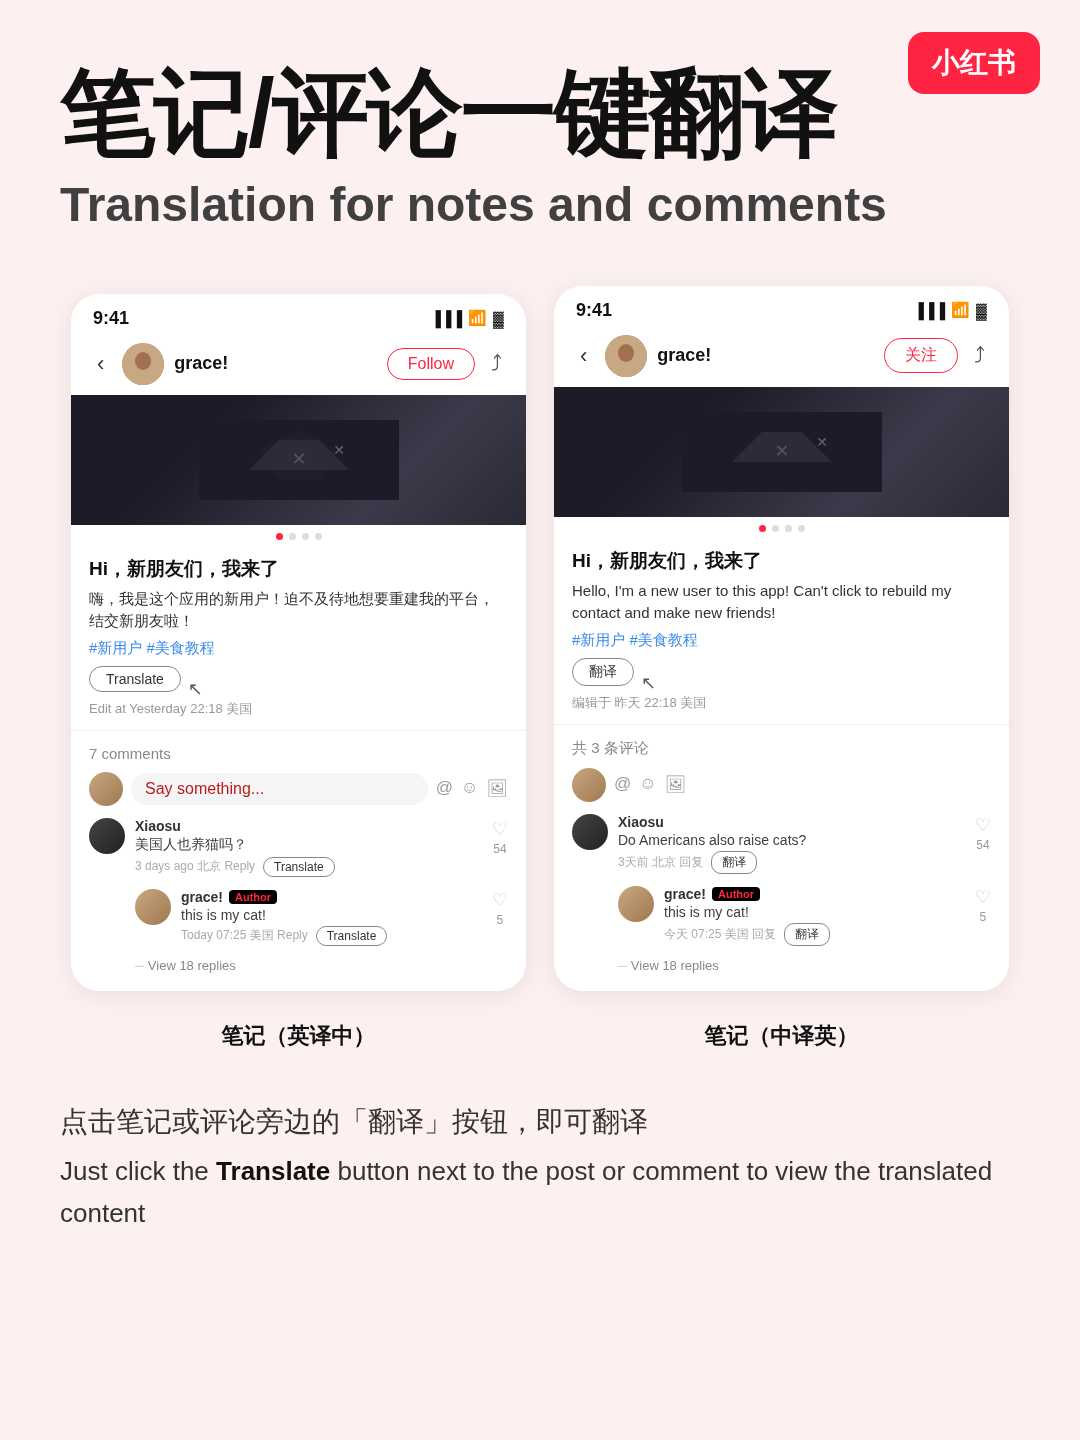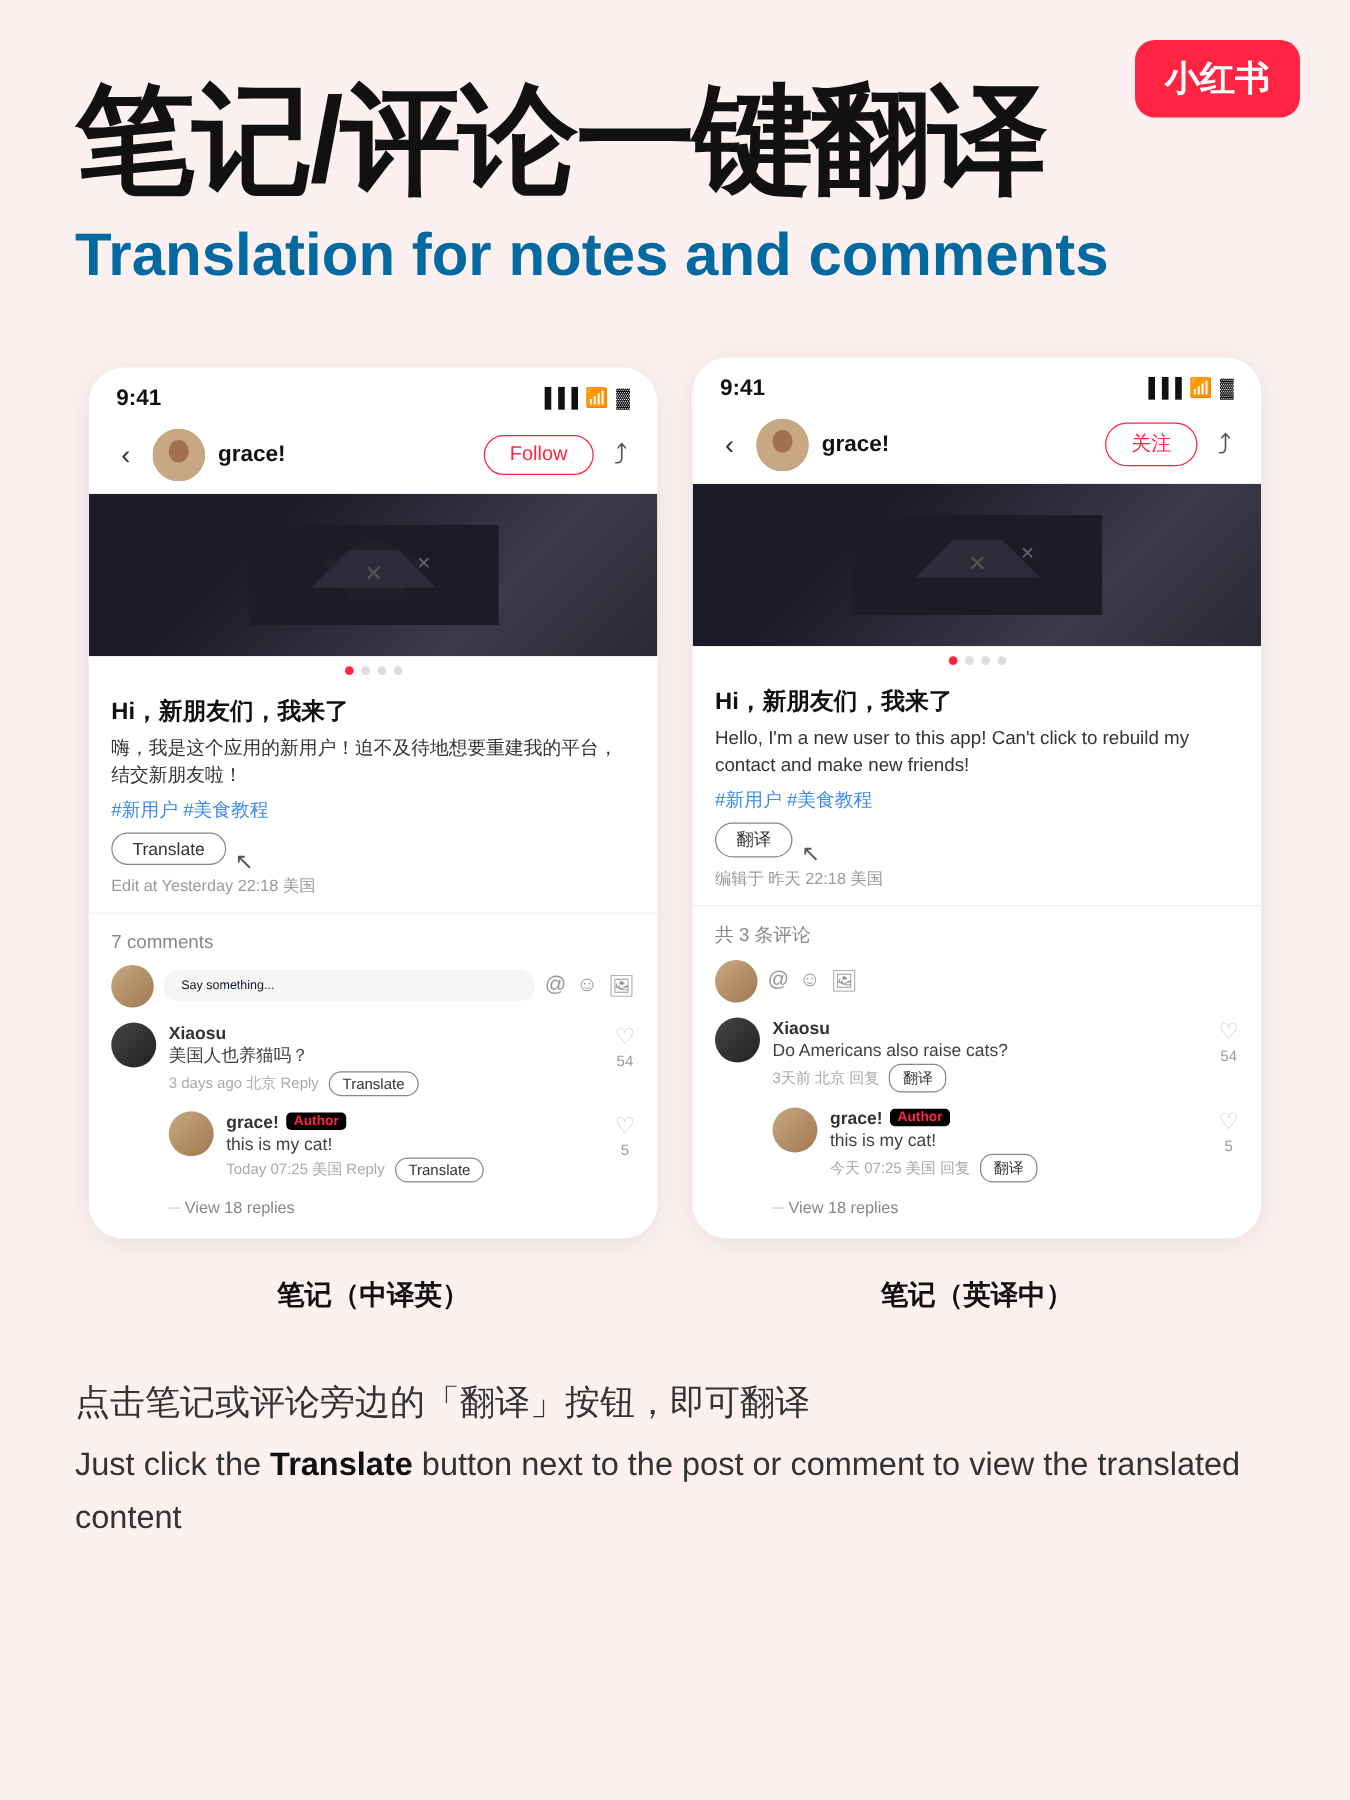--- a/index.html
+++ b/index.html
@@ -33,21 +33,21 @@
     .main-title-zh {
       font-size: 96px;
       font-weight: 900;
       color: #111;
       line-height: 1.1;
       letter-spacing: -2px;
     }
     .main-title-en {
       font-size: 48px;
       font-weight: 800;
-      color: #0369a1;
+      color: #404040;
       line-height: 1.3;
       margin-top: 8px;
     }
 
     
     .mockups-row {
       display: flex;
       gap: 28px;
       padding: 30px 50px 20px 50px;
       justify-content: center;
@@ -242,22 +242,22 @@
       height: 34px;
       border-radius: 50%;
       background: linear-gradient(135deg, #c8a882, #a07850);
       flex-shrink: 0;
     }
     .comment-input-box {
       flex: 1;
       background: #f5f5f5;
       border-radius: 18px;
       padding: 7px 14px;
-      font-size: 10px;
-      color: #0f172a;
+      font-size: 16px;
+      color: #b91c1c;
       border: none;
     }
     .comment-icons {
       display: flex;
       gap: 8px;
       color: #999;
       font-size: 17px;
     }
 
     
@@ -600,22 +600,22 @@
           </div>
         </div>
       </div>
       <div class="view-replies">View 18 replies</div>
     </div>
   </div>
 
 </div>
 
 <div class="caption-row">
+  <div class="caption-label">笔记（英译中）</div>
   <div class="caption-label">笔记（中译英）</div>
-  <div class="caption-label">笔记（英译中）</div>
 </div>
 
 <div class="bottom-description">
   <div class="desc-zh">点击笔记或评论旁边的「翻译」按钮，即可翻译</div>
   <div class="desc-en">
     <span>Just click the </span><strong>Translate</strong><span> button next to the post or comment to view the translated content</span>
   </div>
 </div>
 
 </body></html>

